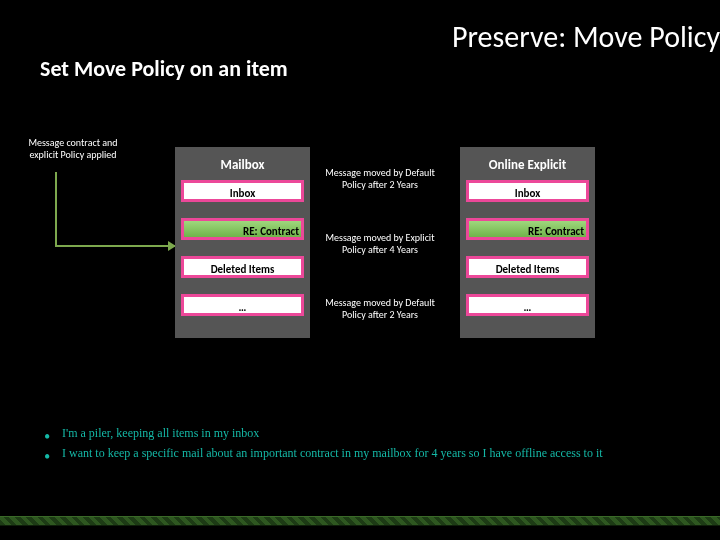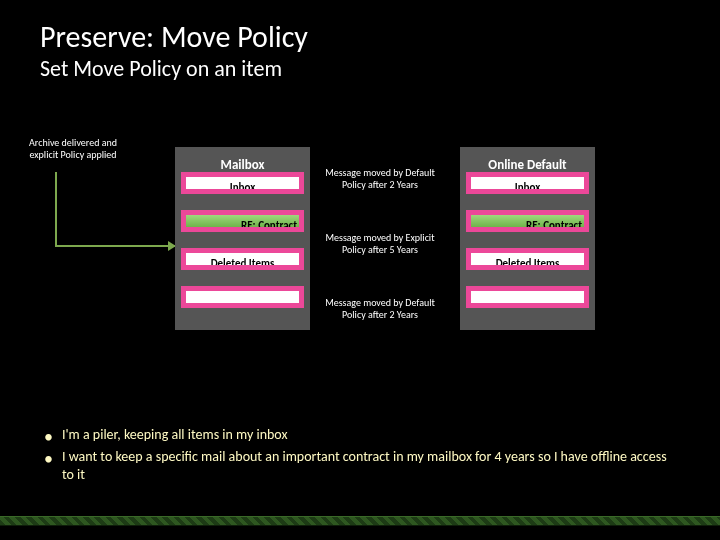--- a/index.html
+++ b/index.html
@@ -10,24 +10,25 @@
     color: #fff;
     font-family: "Segoe UI", Calibri, Arial, sans-serif;
     position: relative;
     overflow: hidden;
   }
   .title {
     font-size: 30px;
     font-weight: 400;
     color: #fff;
     padding: 18px 0 0 40px;
+    text-align: right;
   }
   .subtitle {
     font-size: 22px;
-    font-weight: 400;
+    font-weight: 700;
     color: #fff;
     padding: 0 0 0 40px;
   }
   .diagram {
     position: relative;
     width: 720px;
     height: 280px;
     margin-top: 40px;
   }
   .annotation {
@@ -49,34 +50,34 @@
     background: #555;
     padding: 6px;
   }
   .col-left { left: 175px; }
   .col-right { left: 460px; }
   .col-title {
     color: #fff;
     font-size: 13px;
     font-weight: 600;
     text-align: center;
-    padding: 4px 0 0 0;
+    padding: 4px 0 8px 0;
   }
   .col-item {
     background: #fff;
     color: #000;
     font-size: 11px;
     font-weight: 600;
     text-align: center;
     padding: 4px 2px;
     margin-bottom: 16px;
     height: 22px;
     line-height: 14px;
     overflow: hidden;
-    border: 5px solid #ec4899;
+    border: 3px solid #ec4899;
   }
   .col-item.highlight {
     background: linear-gradient(#9fd77d, #6fb44a);
     color: #000;
     text-align: right;
   }
   .conn1 {
     position: absolute;
     left: 55px; top: 50px;
     width: 20px; height: 75px;
@@ -93,23 +94,24 @@
     content: "";
     position: absolute;
     right: -1px; top: -4px;
     border-left: 8px solid #7da84e;
     border-top: 5px solid transparent;
     border-bottom: 5px solid transparent;
   }
 
   .bullets {
     padding: 24px 40px 0 40px;
-    color: #fef9c3;
-    font-size: 14px;
+    color: #14b8a6;
+    font-size: 12px;
     line-height: 1.3;
+    font-family: Liberation Serif, serif;
   }
   .bullets li {
     list-style: none;
     position: relative;
     padding-left: 22px;
     margin-bottom: 4px;
   }
   .bullets li::before {
     content: "•";
     position: absolute;
@@ -133,38 +135,38 @@
   }
 </style>
 </head>
 <body>
 
 <div class="title">Preserve: Move Policy</div>
 <div class="subtitle">Set Move Policy on an item</div>
 
 <div class="diagram">
 
-  <div class="annotation ann-left">Archive delivered and explicit Policy applied</div>
+  <div class="annotation ann-left">Message contract and explicit Policy applied</div>
   <div class="annotation ann-c1">Message moved by Default Policy after 2 Years</div>
-  <div class="annotation ann-c2">Message moved by Explicit Policy after 5 Years</div>
+  <div class="annotation ann-c2">Message moved by Explicit Policy after 4 Years</div>
   <div class="annotation ann-c3">Message moved by Default Policy after 2 Years</div>
 
   <div class="conn1"></div>
   <div class="conn2"></div>
 
   <div class="col col-left">
     <div class="col-title">Mailbox</div>
     <div class="col-item">Inbox</div>
     <div class="col-item highlight">RE: Contract</div>
     <div class="col-item">Deleted Items</div>
     <div class="col-item">…</div>
   </div>
 
   <div class="col col-right">
-    <div class="col-title">Online Default</div>
+    <div class="col-title">Online Explicit</div>
     <div class="col-item">Inbox</div>
     <div class="col-item highlight">RE: Contract</div>
     <div class="col-item">Deleted Items</div>
     <div class="col-item">…</div>
   </div>
 
 </div>
 
 <ul class="bullets">
   <li>I'm a piler, keeping all items in my inbox</li>

